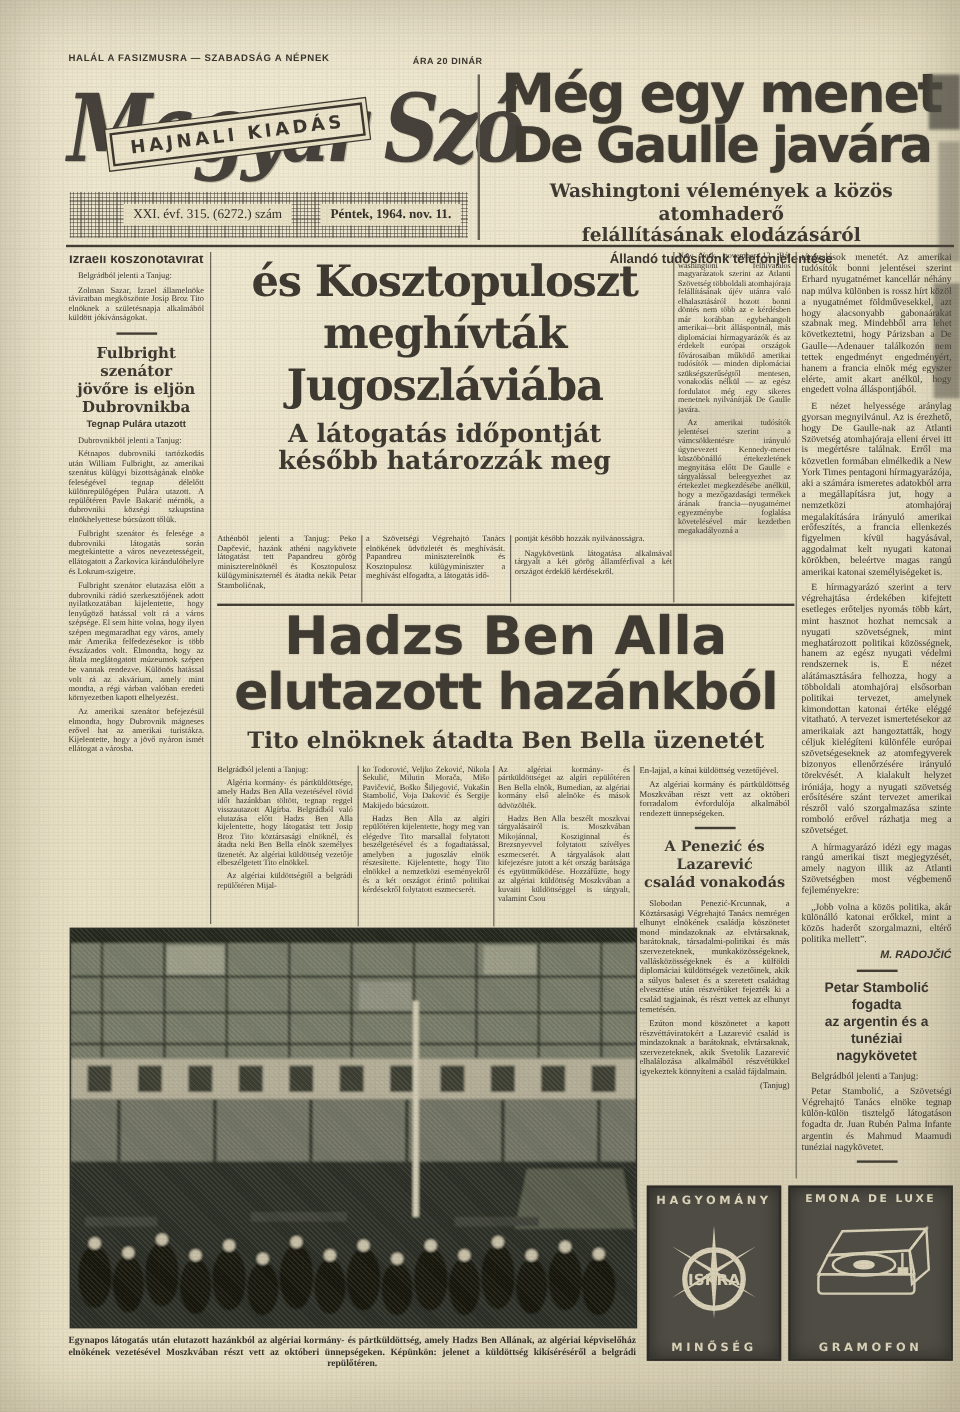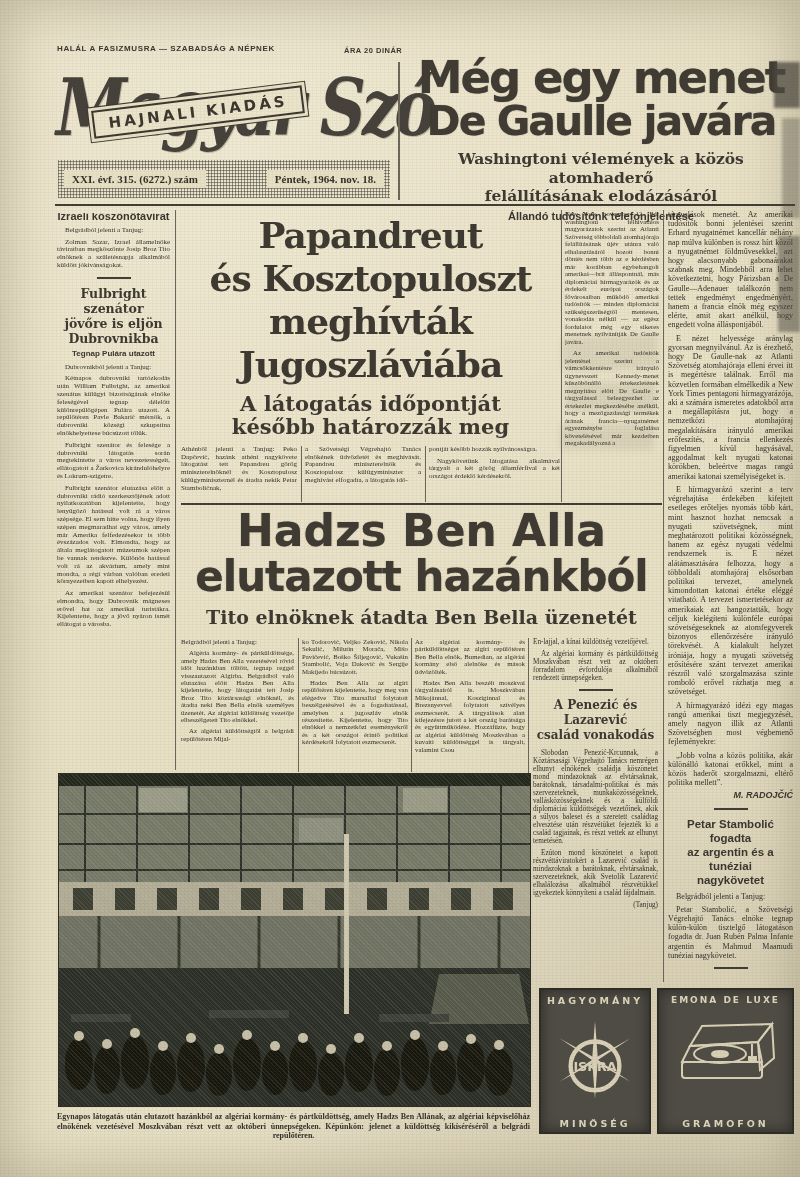--- a/index.html
+++ b/index.html
@@ -50,22 +50,22 @@
                 transform-origin:top left;text-shadow:1px 1px 0 rgba(40,35,25,.25);white-space:nowrap;">Magyar Szó</div>
   </div>
   <div class="abs" style="left:92px;top:98px;transform:rotate(-7deg);border:2px solid #3b372f;
               box-shadow:0 0 0 3px #e9e1c6,0 0 0 4px #3b372f;background:#ece4cb;padding:3px 14px;
               font-family:'DejaVu Sans',sans-serif;font-weight:bold;font-size:15px;letter-spacing:3px;color:#3b372f;">HAJNALI KIADÁS</div>
 
   <div class="abs" style="left:58px;top:160px;width:332px;height:38px;
               background:repeating-linear-gradient(0deg,rgba(59,55,47,.5) 0 1px,transparent 1px 3px),
                          repeating-linear-gradient(90deg,rgba(59,55,47,.5) 0 1px,transparent 1px 3px);
               display:flex;align-items:center;justify-content:space-between;padding:0 6px;box-sizing:border-box;">
-    <span style="background:#e9e1c6;padding:3px 8px;font-weight:bold;font-size:11px;">XXI. évf. 315. (6272.) szám</span>
-    <span style="background:#e9e1c6;padding:3px 8px;font-weight:bold;font-size:11px;">Péntek, 1964. nov. 18.</span>
+    <span style="background:#e9e1c6;padding:3px 8px;font-weight:normal;font-size:11px;margin-left:39px;">XXI. évf. 315. (6272.) szám</span>
+    <span style="background:#e9e1c6;padding:3px 8px;font-weight:bold;font-size:11px;">Péntek, 1964. nov. 11.</span>
   </div>
 
   <div class="abs rule-v" style="left:398px;top:62px;height:138px;width:2px;"></div>
 
   <div class="abs center" style="left:406px;top:56px;width:390px;">
     <div class="bigsans" style="font-size:45px;line-height:44px;letter-spacing:-2px;">Még egy menet</div>
     <div class="bigsans" style="font-size:41px;line-height:42px;letter-spacing:-2px;">De Gaulle javára</div>
     <div class="serifhead" style="font-size:15.5px;line-height:19px;margin-top:7px;">Washingtoni vélemények a közös atomhaderő</div>
     <div class="serifhead" style="font-size:15.5px;line-height:18px;">felállításának elodázásáról</div>
     <div class="smallhead" style="font-size:11px;margin-top:5px;">Állandó tudósítónk telefonjelentése</div>
@@ -87,21 +87,20 @@
     <p>Dubrovnikból jelenti a Tanjug:</p>
     <p>Kétnapos dubrovniki tartózkodás után William Fulbright, az amerikai szenátus külügyi bizottságának elnöke feleségével tegnap délelőtt különrepülőgépen Pulára utazott. A repülőtéren Pavle Bakarić mérnök, a dubrovniki községi szkupstina elnökhelyettese búcsúzott tőlük.</p>
     <p>Fulbright szenátor és felesége a dubrovniki látogatás során megtekintette a város nevezetességeit, ellátogatott a Žarkovica kirándulóhelyre és Lokrum-szigetre.</p>
     <p>Fulbright szenátor elutazása előtt a dubrovniki rádió szerkesztőjének adott nyilatkozatában kijelentette, hogy lenyűgöző hatással volt rá a város szépsége. El sem hitte volna, hogy ilyen szépen megmaradhat egy város, amely már Amerika felfedezésekor is több évszázados volt. Elmondta, hogy az általa meglátogatott múzeumok szépen be vannak rendezve. Különös hatással volt rá az akvárium, amely mint mondta, a régi várban valóban eredeti környezetben kapott elhelyezést.</p>
     <p>Az amerikai szenátor befejezésül elmondta, hogy Dubrovnik mágneses erővel hat az amerikai turistákra. Kijelentette, hogy a jövő nyáron ismét ellátogat a városba.</p>
   </div>
   <div class="abs rule-v" style="left:175px;top:210px;height:560px;"></div>
 
   <div class="abs center" style="left:181px;top:214px;width:379px;">
     <div class="serifhead" style="font-size:36px;line-height:43px;letter-spacing:-1px;">
-      <div>Papandreut</div>
       <div>és Kosztopuloszt</div>
       <div>meghívták</div>
       <div>Jugoszláviába</div>
     </div>
     <div class="serifhead" style="font-size:21px;line-height:23px;margin-top:6px;">
       <div>A látogatás időpontját</div>
       <div>később határozzák meg</div>
     </div>
   </div>
   <div class="abs bodytext" style="left:181px;top:446px;width:116px;height:56px;font-size:7px;line-height:7.7px;">

